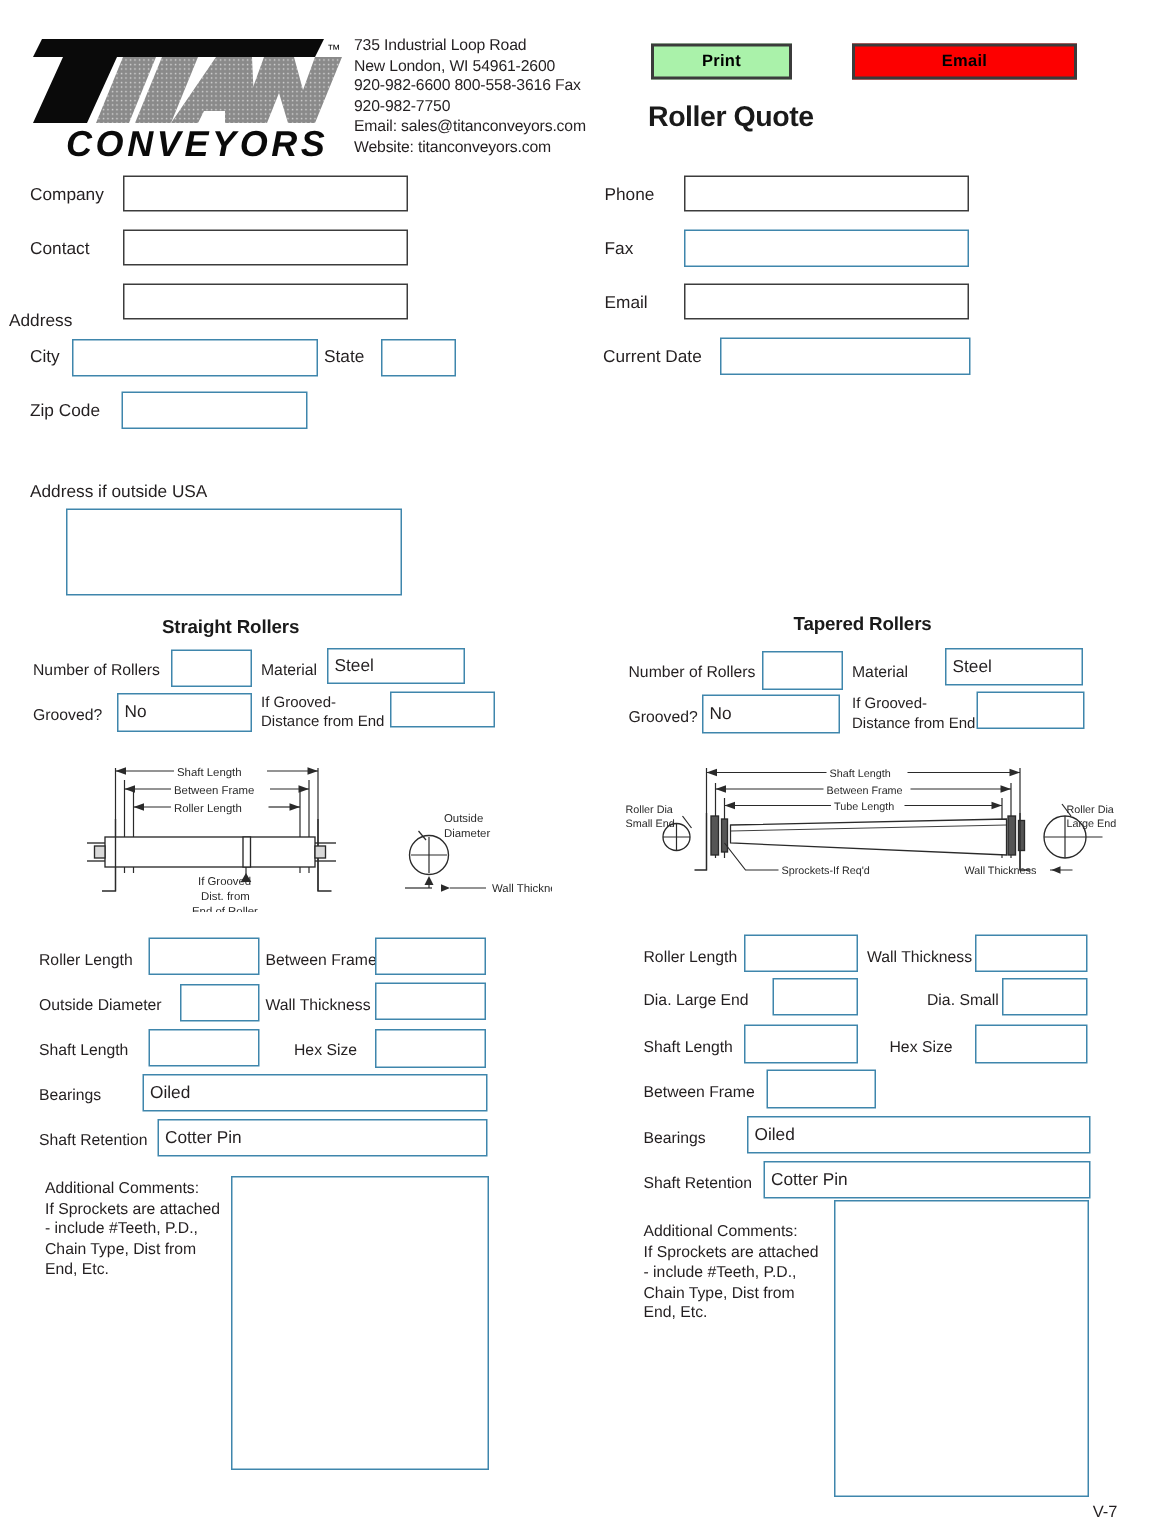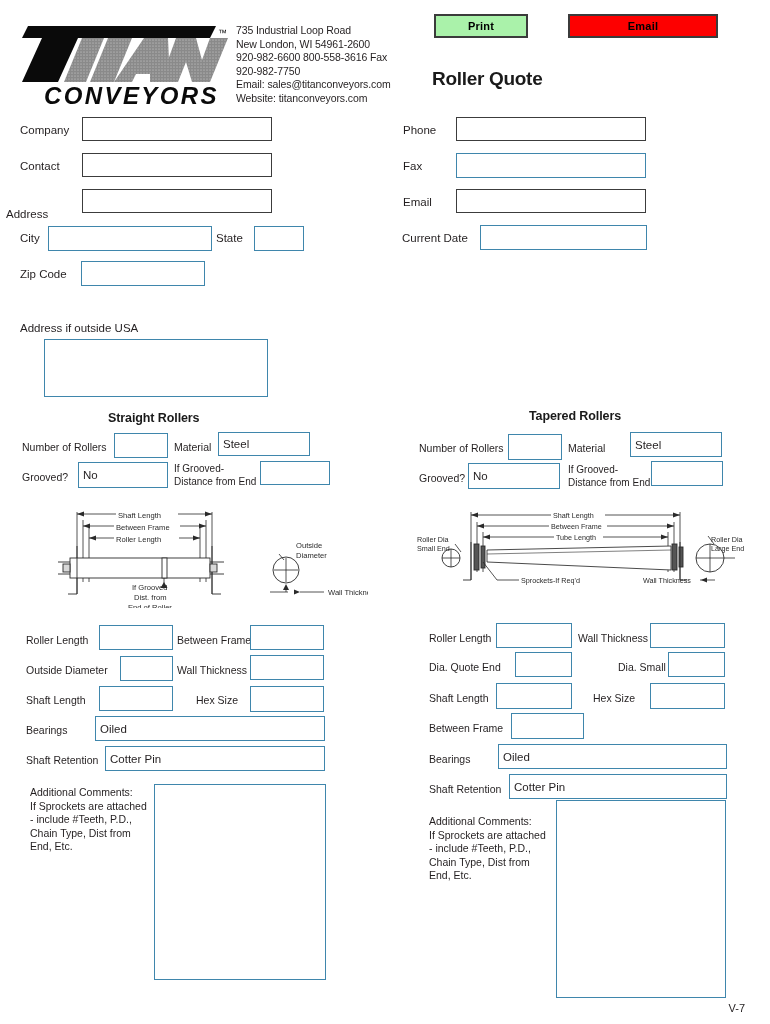--- a/index.html
+++ b/index.html
@@ -24,21 +24,21 @@
     font-size:10.5px; line-height:13.6px; color:#231f20;
     letter-spacing:-0.1px; white-space:nowrap;
   }
 
   
   .btn {
     position:absolute;
     border:2px solid #3b3b3b;
     font-size:11px; font-weight:bold; color:#000;
     display:flex; align-items:center; justify-content:center;
-    cursor:pointer; letter-spacing:0.2px;
+    cursor:pointer; letter-spacing:0.2px;margin-top:15px;
   }
   .btn-print { left:434px; top:14px; width:94px; height:24px; background:#aaf2aa; }
   .btn-email { left:568px; top:14px; width:150px; height:24px; background:#fd0000; }
 
   .note {
     position:absolute; left:572px; top:42px; width:150px;
     font-size:10px; line-height:12.6px; color:#231f20;
   }
   .note b { color:#e00000; font-weight:bold; }
 
@@ -392,21 +392,21 @@
       <text x="228" y="80.5" font-size="7.2">Wall Thickness</text>
     </svg>
   </div>
 
   <div class="lbl small" style="left:429px; top:632px;">Roller Length</div>
   <input class="fld" style="left: 496px; top: 623px; width: 76px; height: 25px;" value="">
 
   <div class="lbl small" style="left:578px; top:632px;">Wall Thickness</div>
   <input class="fld" style="left: 650px; top: 623px; width: 75px; height: 25px;" value="">
 
-  <div class="lbl small" style="left:429px; top:661px;">Dia. Quote End</div>
+  <div class="lbl small" style="left:429px; top:661px;">Dia. Large End</div>
   <input class="fld" style="left: 515px; top: 652px; width: 57px; height: 25px;" value="">
 
   <div class="lbl small" style="left:578px; top:661px;margin-left:40px;">Dia. Small End</div>
   <input class="fld" style="left: 668px; top: 652px; width: 57px; height: 25px;" value="">
 
   <div class="lbl small" style="left:429px; top:692px;">Shaft Length</div>
   <input class="fld" style="left: 496px; top: 683px; width: 76px; height: 26px;" value="">
 
   <div class="lbl small" style="left:593px; top:692px;">Hex Size</div>
   <input class="fld" style="left: 650px; top: 683px; width: 75px; height: 26px;" value="">

